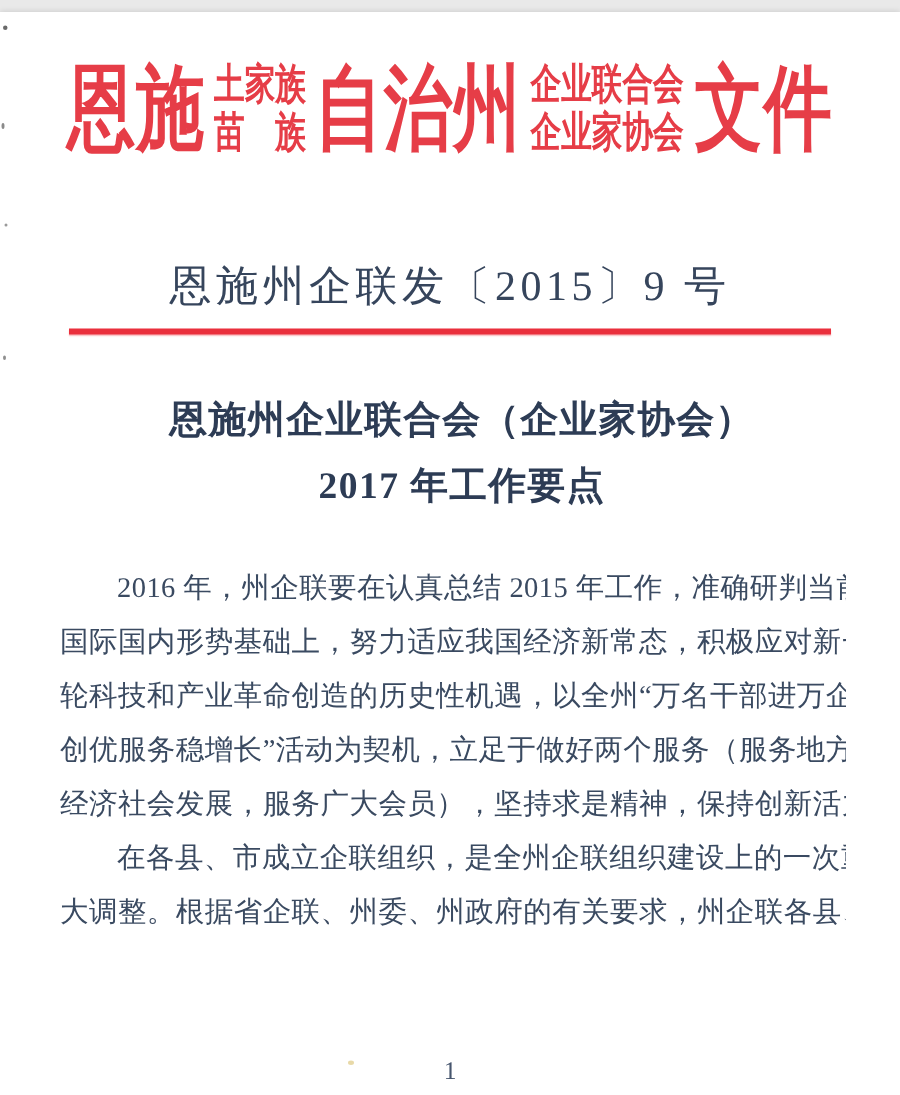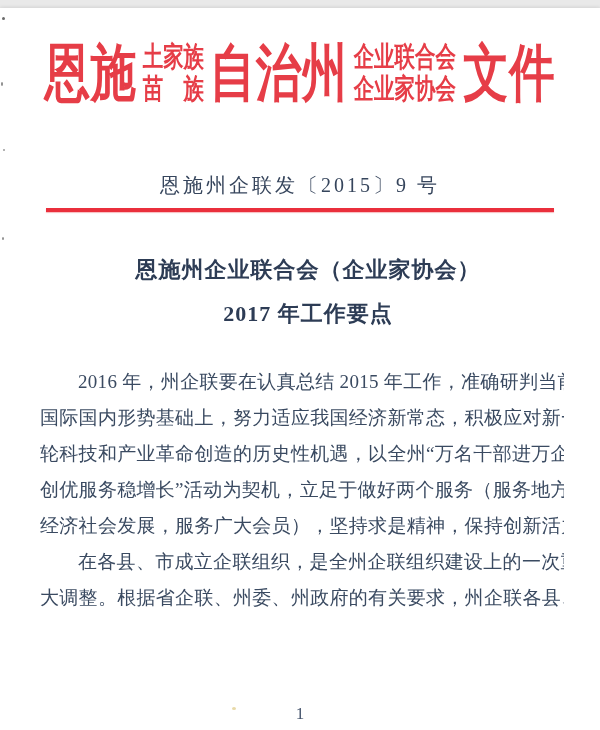--- a/index.html
+++ b/index.html
@@ -50,38 +50,38 @@
   .stack.ethnic{font-size:28px;}
   .stack.org{font-size:28px;margin-right:10px;}
   .stack .row-justify{
     display:flex;
     justify-content:space-between;
   }
   
   .doc-number{
     margin-top:56px;
     text-align:center;
-    font-size:20px;
+    font-size:28px;
     letter-spacing:3px;
     color:#36455c;
   }
   
   .divider{
     margin:9px 46px 0 46px;
     height:4px;
     background:var(--divider-red);
     box-shadow:0 1px 1px rgba(238,60,70,.35);
   }
   
   .title{
     margin-top:36px;
     text-align:center;
     font-weight:bold;
     color:var(--title-ink);
-    font-size:22px;
+    font-size:25px;
     line-height:44px;
     letter-spacing:1px;
     padding-left:16px;
   }
   
   .body{
     margin:28px 36px 0 40px;
     color:var(--ink);
     font-size:19px;
   }

